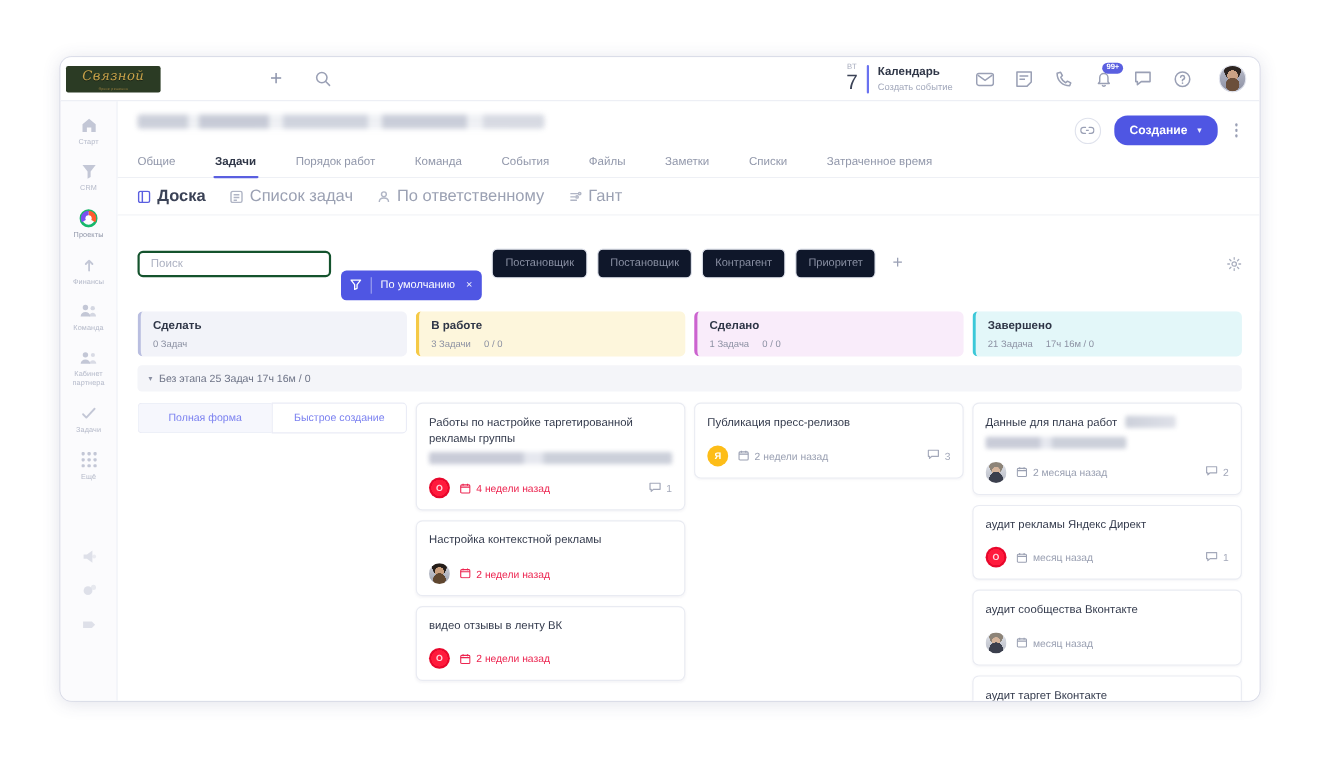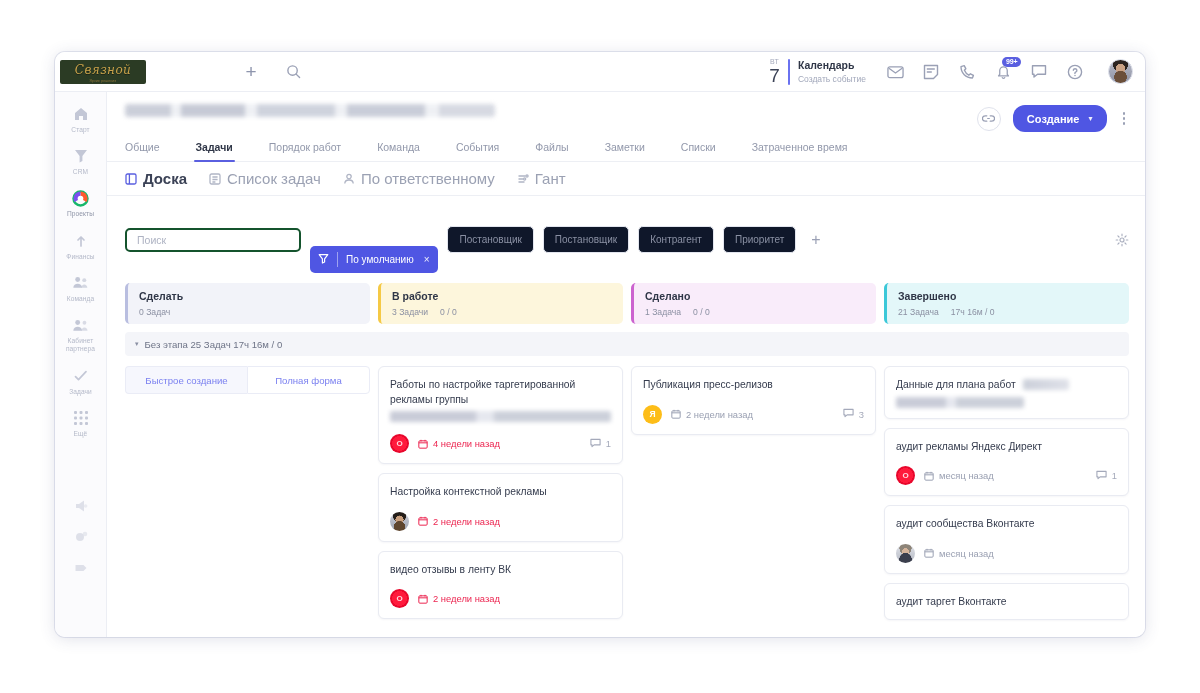--- a/index.html
+++ b/index.html
@@ -638,22 +638,22 @@
 
         <div class="stage-row">
           <span class="caret">▾</span>
           <span>Без этапа 25 Задач 17ч 16м / 0</span>
         </div>
 
         <div class="cols-body">
 
           <div class="col">
             <div class="qc-tabs">
+              <div class="qc-tab">Полная форма</div>
               <div class="qc-tab">Быстрое создание</div>
-              <div class="qc-tab">Полная форма</div>
             </div>
           </div>
 
           <div class="col">
             <div class="card">
               <div class="card-title">Работы по настройке таргетированной рекламы группы</div>
               <div class="blur-line"></div>
               <div class="card-foot">
                 <div class="av av-red">О</div>
                 <div class="date-wrap red">
@@ -735,20 +735,40 @@
             </div>
           </div>
 
           <div class="col">
             <div class="card">
               <div class="card-title">
                 <span>Данные для плана работ</span>
                 <span class="blur-chunk"></span>
               </div>
               <div class="blur-line" style="width:58%"></div>
+              <div class="card-foot">
+                <div class="av av-photo2"></div>
+                <div class="date-wrap grey">
+                  <span class="cal-ico">
+                    <svg width="10" height="10" viewBox="0 0 12 12" fill="none" stroke="currentColor" stroke-width="1.2">
+                      <rect x="1" y="2.2" width="10" height="8.8" rx="1.2"></rect>
+                          <path d="M1 4.6h10M3.6 1v2M8.4 1v2"></path>
+                    </svg>
+                  </span>
+                  <span>2 месяца назад</span>
+                </div>
+                <div class="cmt">
+                  <span>
+                    <svg width="11" height="10" viewBox="0 0 12 10" fill="none" stroke="currentColor" stroke-width="1.2">
+                      <path d="M1 1h10v6H4.5L2.2 9V7H1z" stroke-linejoin="round"></path>
+                    </svg>
+                  </span>
+                  <span>2</span>
+                </div>
+              </div>
             </div>
 
             <div class="card">
               <div class="card-title">аудит рекламы Яндекс Директ</div>
               <div class="card-foot">
                 <div class="av av-red">О</div>
                 <div class="date-wrap grey">
                   <span class="cal-ico">
                     <svg width="10" height="10" viewBox="0 0 12 12" fill="none" stroke="currentColor" stroke-width="1.2">
                       <rect x="1" y="2.2" width="10" height="8.8" rx="1.2"></rect>

